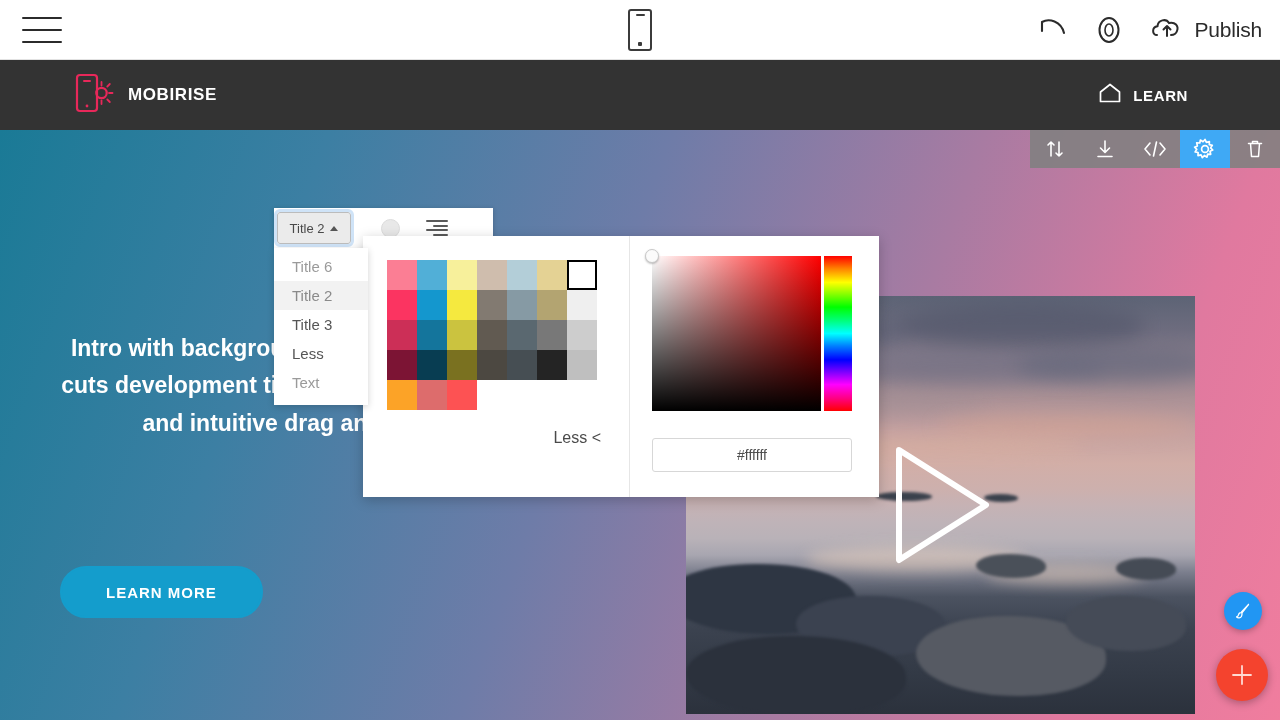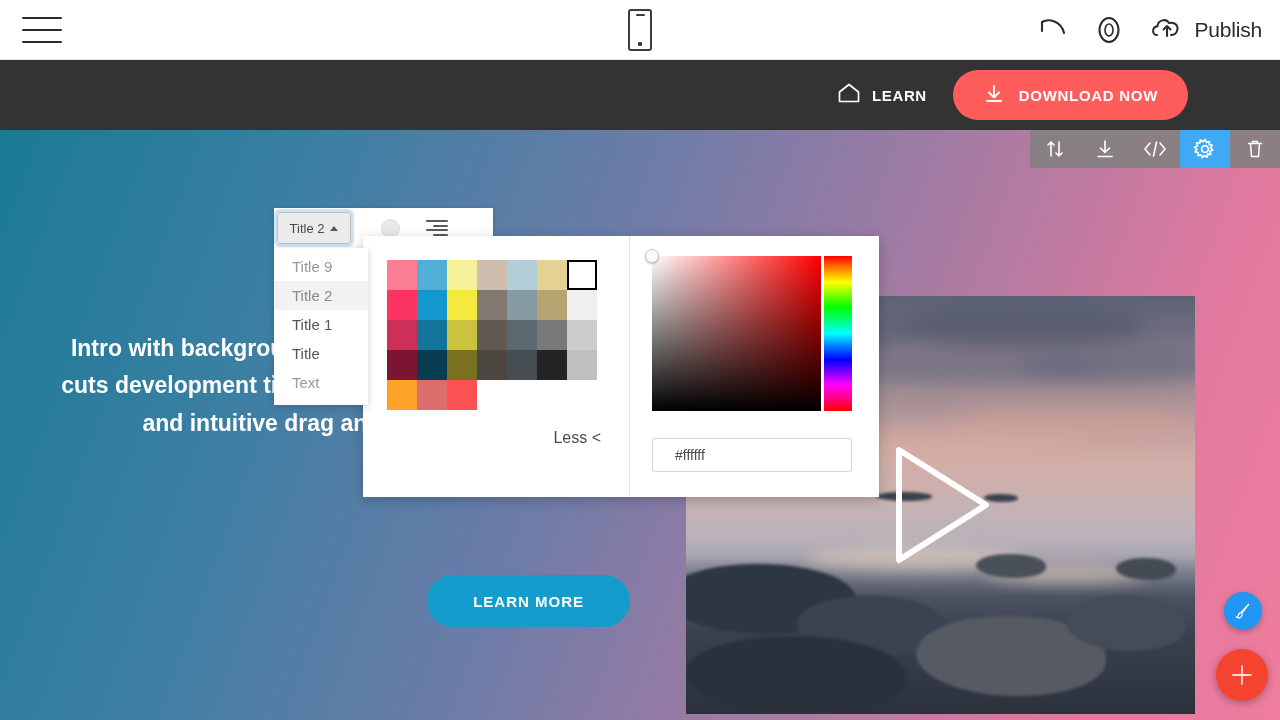--- a/index.html
+++ b/index.html
@@ -89,23 +89,23 @@
   .hero-title {
     font-size: 70px; font-weight: 300;
     line-height: 1.05; letter-spacing: -1px;
     margin-bottom: 26px;
   }
   .hero-sub {
     font-size: 23px; font-weight: bold;
     line-height: 1.65;
   }
   .hero-btns {
-    position: absolute; left: 60px; top: 445px;
+    position: absolute; left: 60px; top: 436px;
     width: 570px;
-    display: flex; justify-content: flex-end; gap: 36px;
+    display: flex; justify-content: space-between; gap: 36px;
   }
   .btn-primary {
     background: #149dcc; color: #ffffff;
     border: 2px solid #149dcc; border-radius: 30px;
     height: 52px; padding: 0 44px;
     font-size: 15px; font-weight: bold; letter-spacing: 1px;
     cursor: pointer; font-family: "Liberation Sans", sans-serif;
   }
   .btn-outline {
     background: transparent; color: #ffffff;
@@ -300,20 +300,21 @@
     cursor: pointer;
   }
   .hex-input {
     position: absolute; left: 22px; top: 202px;
     width: 200px; height: 34px;
     border: 1px solid #d7d7d7; border-radius: 3px;
     padding: 0 22px;
     font-size: 14px; color: #4d4d4d;
     font-family: "Liberation Sans", sans-serif;
     outline: none;
+    text-align: center;
   }
 </style>
 </head>
 <body>
 
 <div id="app">
 
   <div class="topbar">
     <div class="hamburger">
       <span></span>
@@ -344,39 +345,49 @@
             <path d="M8 22 C3 22 2.5 14 8.5 13.2 C9 7 17 5 20 10 C26 8.5 30 13 28 18 C27 21 24 22 22 22" stroke="#2b2b2b" stroke-width="2" fill="none" stroke-linecap="round"></path>
             <path d="M18 23 L18 13 M14.5 16.5 L18 13 L21.5 16.5" stroke="#2b2b2b" stroke-width="2" fill="none" stroke-linecap="round" stroke-linejoin="round"></path>
           </svg>
         </span>
         <span class="publish-label">Publish</span>
       </div>
     </div>
   </div>
 
   <div class="navbar">
+    <div class="brand">
+      <span>
+        <svg width="40" height="44" viewBox="0 0 40 44">
+          <rect x="3" y="4" width="20" height="36" rx="3" stroke="#e8285a" stroke-width="2.2" fill="none"></rect>
+          <rect x="9" y="9" width="8" height="2" rx="1" fill="#e8285a"></rect>
+          <circle cx="13" cy="35" r="1.4" fill="#e8285a"></circle>
+          <circle cx="27.5" cy="22" r="5.2" stroke="#e8285a" stroke-width="2.2" fill="none"></circle>
+          <g stroke="#e8285a" stroke-width="1.8" stroke-linecap="round">
+            <line x1="27.5" y1="11" x2="27.5" y2="14.5"></line>
+            <line x1="27.5" y1="29.5" x2="27.5" y2="33"></line>
+            <line x1="35" y1="22" x2="38.5" y2="22"></line>
+            <line x1="33.3" y1="15.5" x2="35.8" y2="13"></line>
+            <line x1="33.3" y1="28.5" x2="35.8" y2="31"></line>
+          </g>
+        </svg>
+      </span>
+      <span class="brand-name">MOBIRISE</span>
+    </div>
 
     <div class="nav-right">
       <div class="nav-home">
         <span>
           <svg width="24" height="22" viewBox="0 0 24 22">
             <path d="M2.5 10 L12 2.5 L21.5 10 L21.5 19.5 L2.5 19.5 Z" stroke="#ffffff" stroke-width="1.7" fill="none" stroke-linejoin="round"></path>
           </svg>
         </span>
         <span class="nav-home-label">LEARN</span>
       </div>
 
-      <button class="dl-btn">
-        <span>
-          <svg width="22" height="22" viewBox="0 0 22 22">
-            <path d="M11 3 L11 14 M6 9.5 L11 14.5 L16 9.5 M4 18 L18 18" stroke="#ffffff" stroke-width="1.9" fill="none" stroke-linecap="round" stroke-linejoin="round"></path>
-          </svg>
-        </span>
-        <span>DOWNLOAD NOW</span>
-      </button>
     </div>
   </div>
 
   <div class="hero">
 
     <div class="hero-left">
       <div class="hero-title">Intro</div>
       <div class="hero-sub">Intro with background video on the right. Mobirise cuts development time with a flexible website editor and intuitive drag and drop interface.</div>
     </div>
 
@@ -464,24 +475,24 @@
     <div class="color-dot"></div>
     <div class="align-icon">
       <i style="width:22px"></i>
       <i style="width:15px"></i>
       <i style="width:22px"></i>
       <i style="width:15px"></i>
     </div>
   </div>
 
   <div class="style-dropdown">
-    <div class="sd-item muted">Title 9</div>
+    <div class="sd-item muted">Title 6</div>
     <div class="sd-item selected">Title 2</div>
-    <div class="sd-item">Title 1</div>
-    <div class="sd-item">Title</div>
+    <div class="sd-item">Title 3</div>
+    <div class="sd-item">Less</div>
     <div class="sd-item muted">Text</div>
   </div>
 
   <div class="color-panel">
     <div class="cp-left">
       <div class="swatch-grid" id="swatch-grid">
           <div class="swatch" style="background: rgb(251, 126, 148);"></div>
           <div class="swatch" style="background: rgb(81, 175, 215);"></div>
           <div class="swatch" style="background: rgb(247, 240, 155);"></div>
           <div class="swatch" style="background: rgb(207, 189, 173);"></div>

